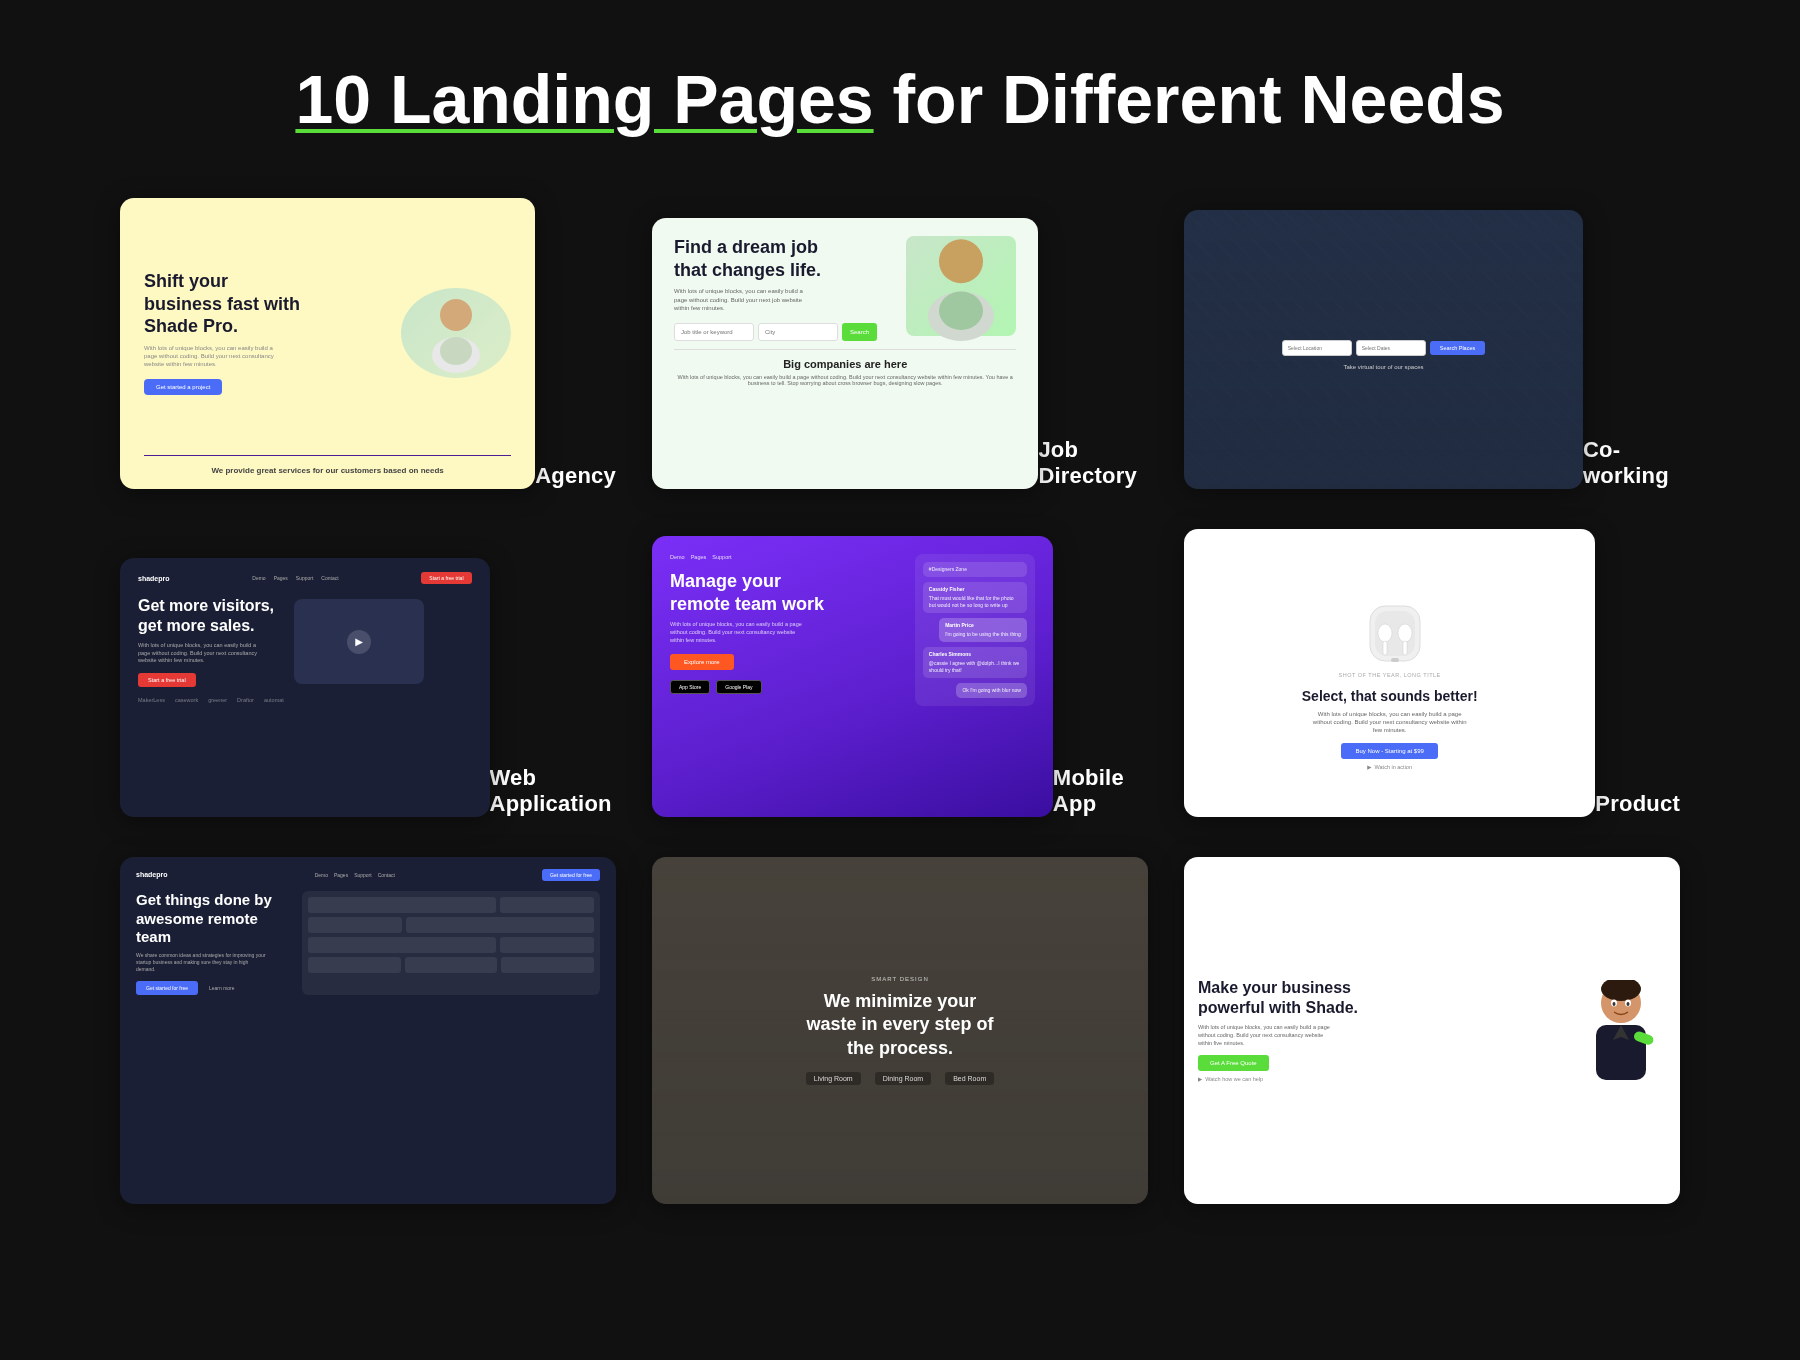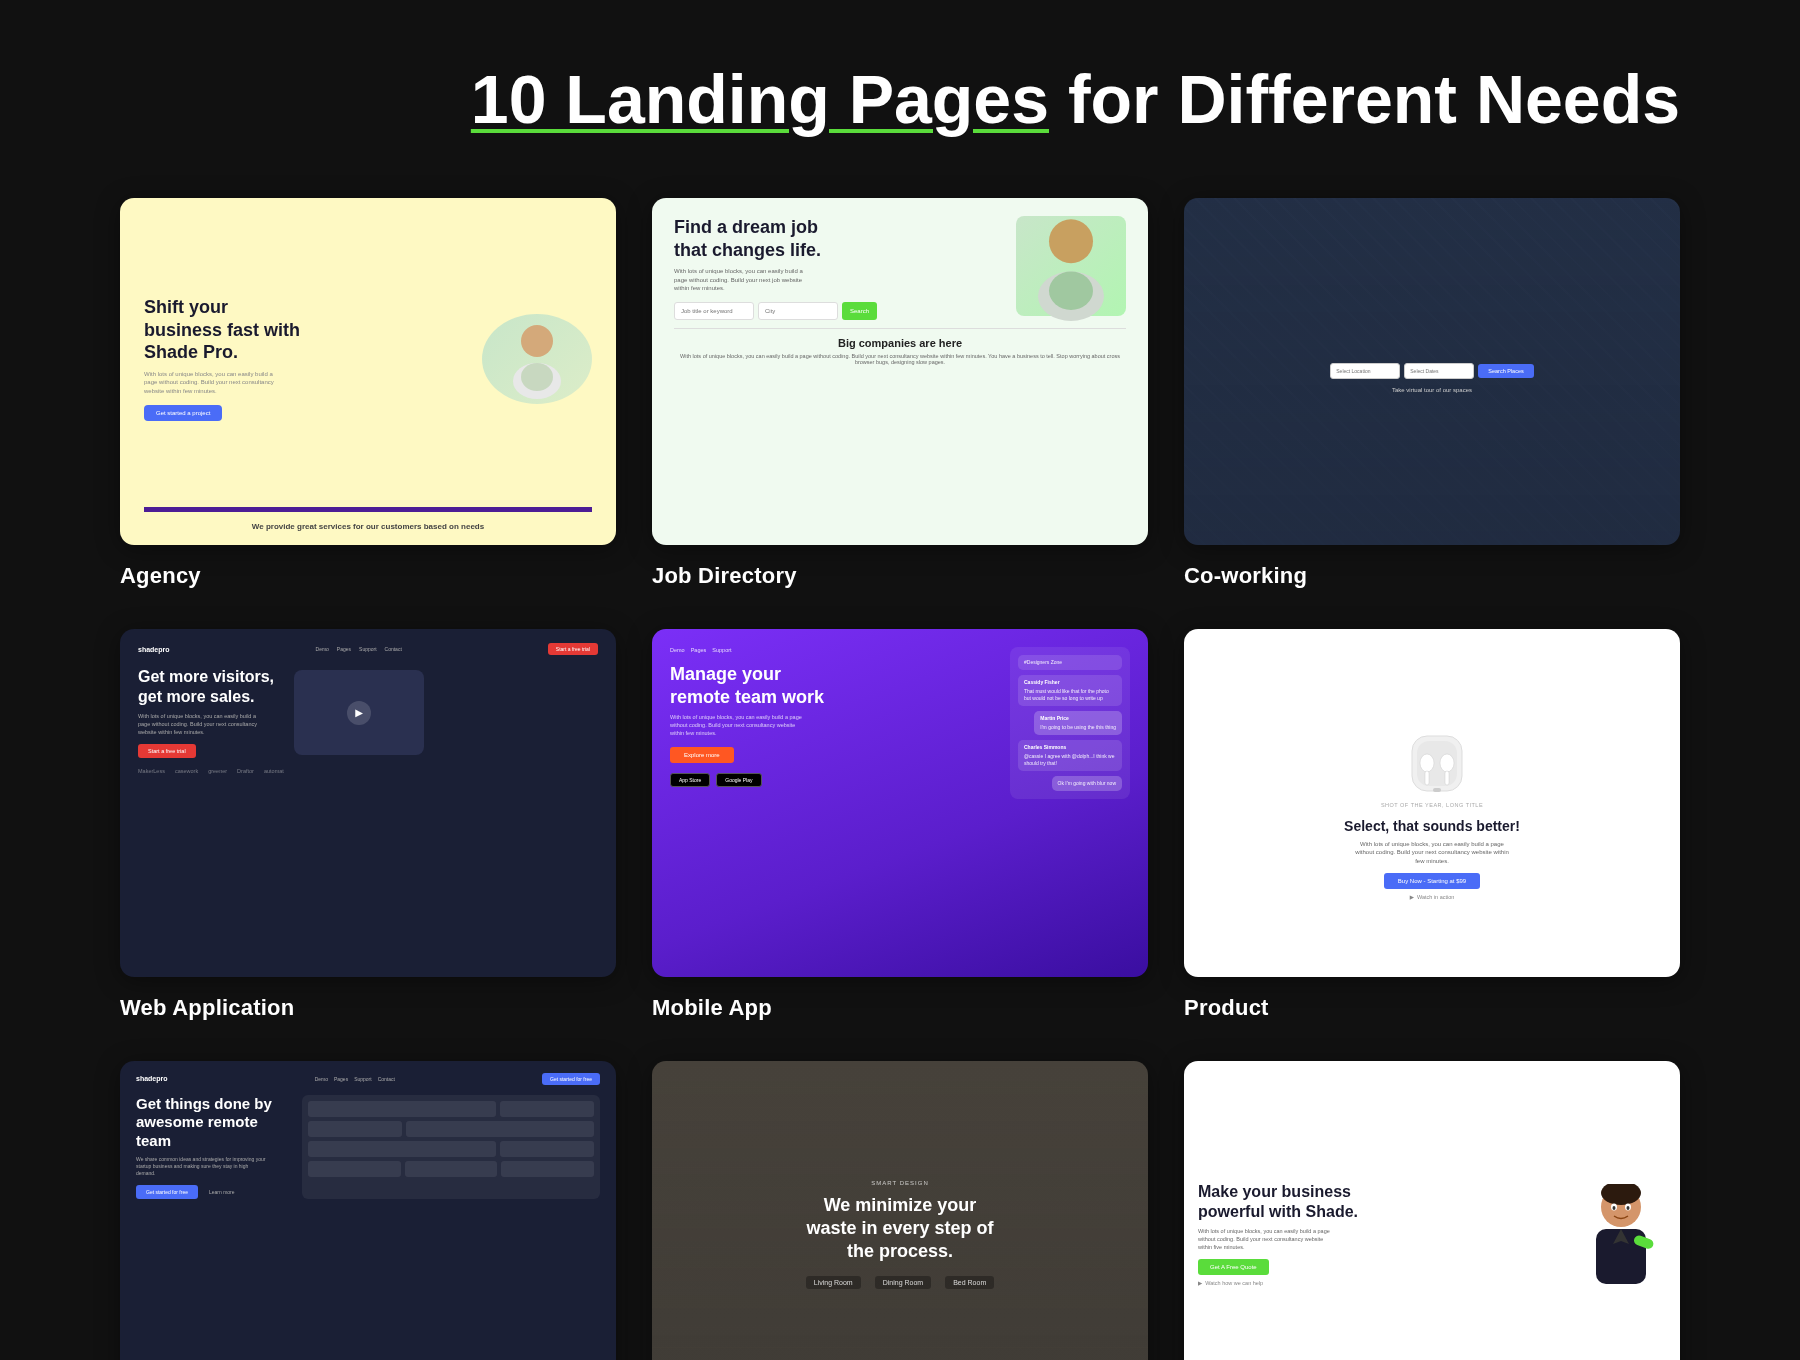--- a/index.html
+++ b/index.html
@@ -21,40 +21,39 @@
     .header {
       text-align: center;
       margin-bottom: 60px;
     }
 
     .header h1 {
       font-size: 68px;
       font-weight: 800;
       color: #ffffff;
       line-height: 1.15;
-      text-align: right;
     }
 
     .header h1 .underline {
       text-decoration: underline;
       text-decoration-color: #5adc3b;
       text-underline-offset: 6px;
       text-decoration-thickness: 4px;
     }
 
     .grid {
       display: grid;
       grid-template-columns: repeat(3, 1fr);
       gap: 40px 36px;
     }
 
     .card {
       display: flex;
-      flex-direction: column;
-      align-items: flex-start;
+      flex-direction: row;
+      align-items: flex-end;
     }
 
     .card-preview {
       width: 100%;
       border-radius: 14px;
       overflow: hidden;
       aspect-ratio: 4/2.8;
       position: relative;
       background: #fff;
       box-shadow: 0 4px 24px rgba(0,0,0,0.4);
@@ -122,21 +121,21 @@
       justify-content: center;
       overflow: hidden;
     }
 
     .agency-img svg {
       width: 80px;
       height: 80px;
     }
 
     .agency-footer {
-      border-top: 5px solid #4c1d95;
+      border-top: 1px solid #4c1d95;
       padding-top: 10px;
       margin-top: 10px;
       text-align: center;
     }
 
     .agency-footer p {
       font-size: 8px;
       color: #444;
       font-weight: 600;
     }

